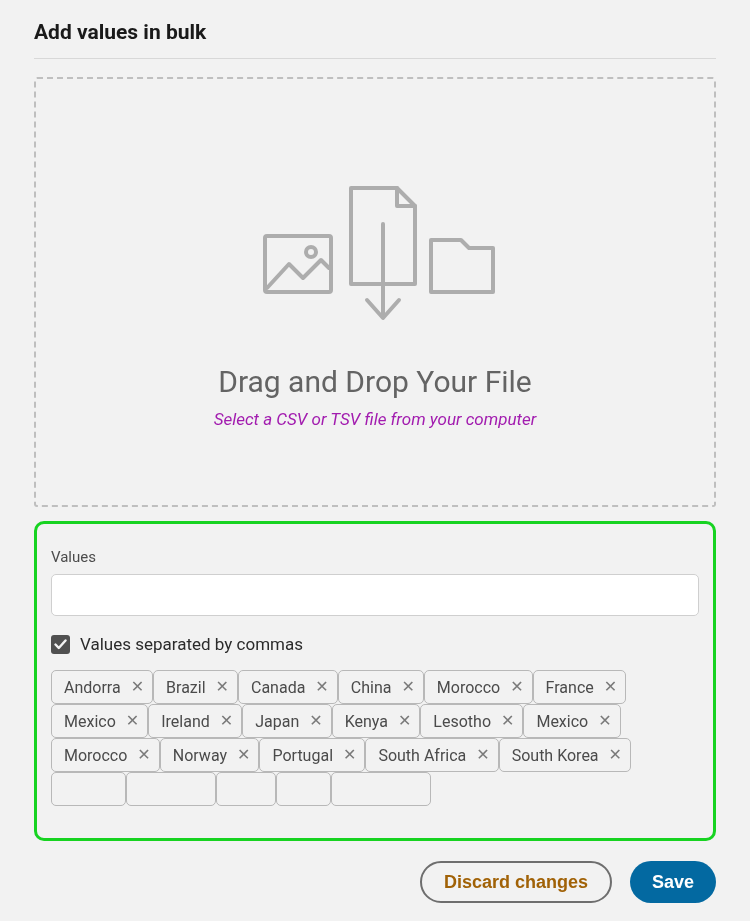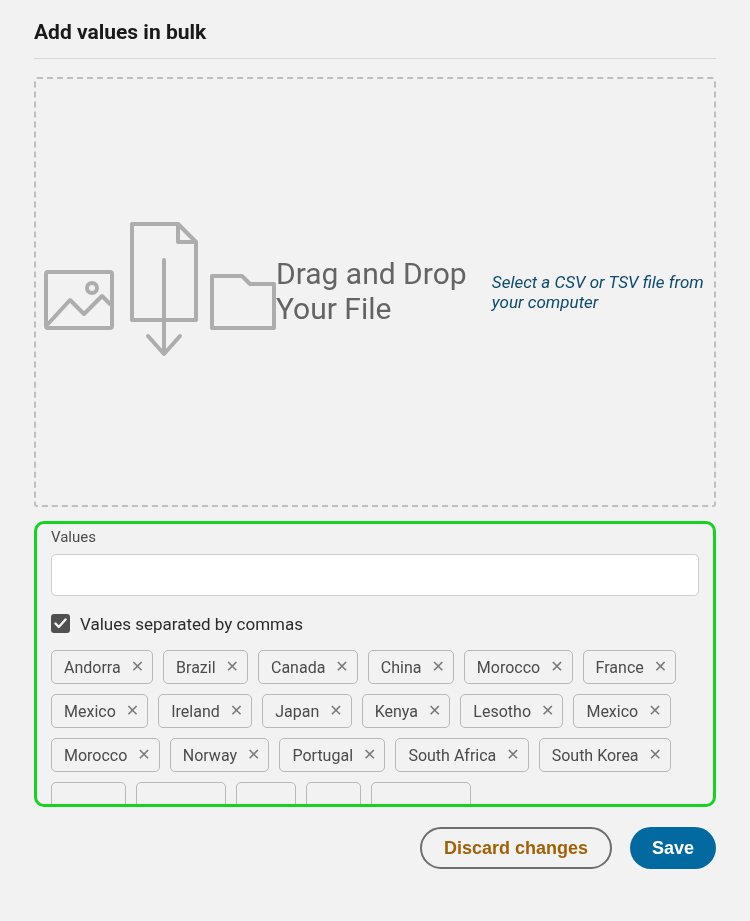--- a/index.html
+++ b/index.html
@@ -27,86 +27,86 @@
   .title-rule {
     height: 1px;
     background: #d8d8d8;
     margin: 0 0 18px 0;
   }
   .dropzone {
     border: 2px dashed #bfbfbf;
     border-radius: 3px;
     height: 430px;
     display: flex;
-    flex-direction: row;
+    flex-direction: column;
     align-items: center;
     justify-content: center;
     margin-bottom: 14px;
   }
   .drop-icons {
     display: flex;
     align-items: flex-end;
     justify-content: center;
     margin-bottom: 28px;
     margin-top: 12px;
   }
   .drop-head {
     font-size: 30px;
     font-weight: 400;
     color: #646464;
     margin: 8px 0 10px 0;
   }
   .drop-sub {
     font-size: 17px;
     font-style: italic;
-    color: #0c4a6e;
+    color: #a21caf;
   }
 
   .values-box {
     border: 3px solid #17d321;
     border-radius: 10px;
-    padding: 4px 14px 4px 14px;
+    padding: 24px 14px 4px 14px;
     overflow: hidden;
-    height: 286px;
+    height: 320px;
   }
   .values-label {
     font-size: 15px;
     color: #4c4c4c;
     margin: 0 0 8px 0;
   }
   .values-input {
     width: 100%;
     height: 42px;
     border: 1px solid #cfcfcf;
     border-radius: 5px;
     background: #fff;
     padding: 0 10px;
     font-size: 15px;
     outline: none;
   }
   .check-row {
     display: flex;
+    align-items: center;
     margin: 18px 0 16px 0;
   }
   .fake-check {
     width: 19px; height: 19px;
     border-radius: 3px;
     background: #505050;
     display: inline-flex;
     align-items: center;
     justify-content: center;
     margin-right: 10px;
   }
   .fake-check svg { display:block; }
   .check-label { font-size: 17px; color: #2b2b2b; }
 
   .tag-cloud {
     display: flex;
     flex-wrap: wrap;
-    gap: 10px;
   }
   .tag {
     display: inline-flex;
     align-items: center;
     border: 1px solid #b8b8b8;
     border-radius: 5px;
     background: #f2f2f2;
     padding: 5px 8px 5px 12px;
     font-size: 16px;
     color: #4b4b4b;

